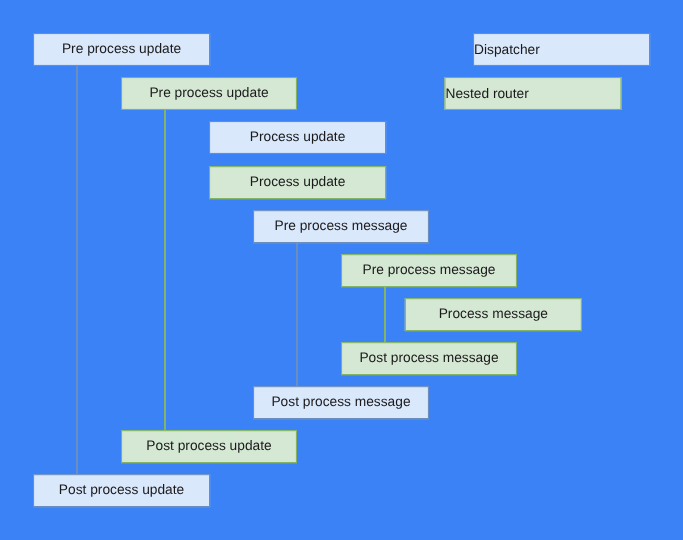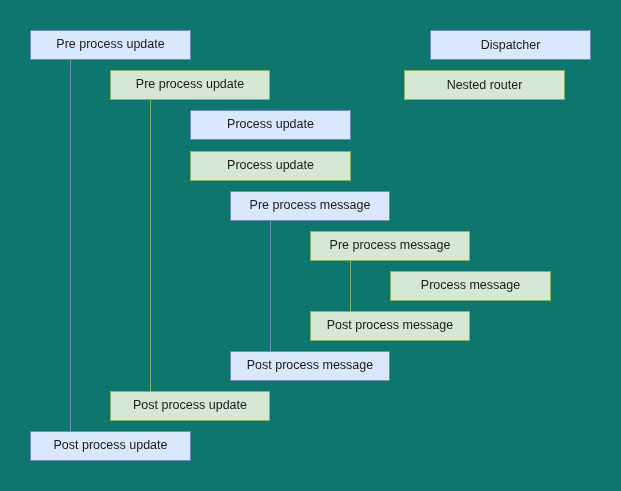--- a/index.html
+++ b/index.html
@@ -9,21 +9,21 @@
     background: #ffffff;
   }
   body {
     font-family: "Liberation Sans", "DejaVu Sans", sans-serif;
     -webkit-font-smoothing: antialiased;
   }
   #diagram-canvas {
     position: relative;
     width: 621px;
     height: 491px;
-    background: #0f766e;
+    background: #3b82f6;
     overflow: hidden;
   }
   #connector-layer {
     position: absolute;
     left: 0;
     top: 0;
     width: 621px;
     height: 491px;
     pointer-events: none;
   }
@@ -47,21 +47,20 @@
   }
   .node.nested-router {
     background: #d5e8d4;
     border-color: #82b366;
   }
   .legend-node {
     position: absolute;
     box-sizing: border-box;
     display: flex;
     align-items: center;
-    justify-content: center;
     font-size: 12.5px;
     color: #1a1a1a;
     border-width: 1px;
     border-style: solid;
     white-space: nowrap;
   }
   .legend-node.dispatcher {
     background: #dae8fc;
     border-color: #6c8ebf;
   }
@@ -94,21 +93,21 @@
       </div>
       <div class="node nested-router" style="left: 190px; top: 151px; width: 161px; height: 30px;">
         <span>Process update</span>
       </div>
       <div class="node dispatcher" style="left: 230px; top: 191px; width: 160px; height: 30px;">
         <span>Pre process message</span>
       </div>
       <div class="node nested-router" style="left: 310px; top: 231px; width: 160px; height: 30px;">
         <span>Pre process message</span>
       </div>
-      <div class="node nested-router" style="left: 390px; top: 271px; width: 161px; height: 30px; text-align: right;">
+      <div class="node nested-router" style="left: 368px; top: 271px; width: 161px; height: 30px; text-align: right;">
         <span>Process message</span>
       </div>
       <div class="node nested-router" style="left: 310px; top: 311px; width: 160px; height: 30px;">
         <span>Post process message</span>
       </div>
       <div class="node dispatcher" style="left: 230px; top: 351px; width: 160px; height: 30px;">
         <span>Post process message</span>
       </div>
       <div class="node nested-router" style="left: 110px; top: 391px; width: 160px; height: 30px;">
         <span>Post process update</span>

